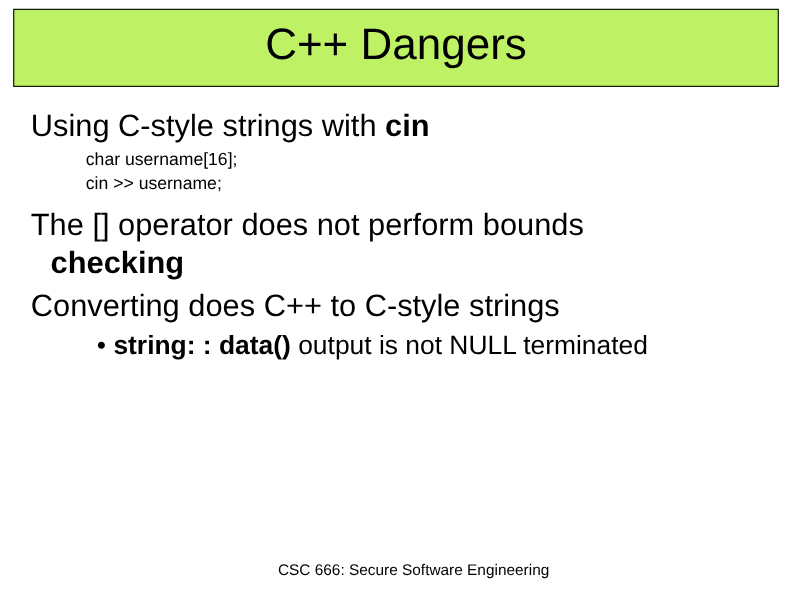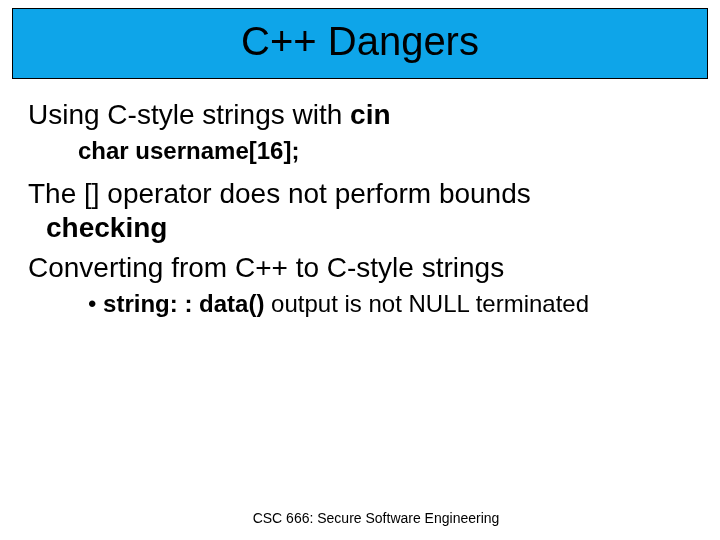--- a/index.html
+++ b/index.html
@@ -1,28 +1,28 @@
 <!DOCTYPE html>
 <html><head>
 <meta charset="utf-8">
 <style>
   * { margin: 0; padding: 0; box-sizing: border-box; }
   html, body { width: 720px; height: 540px; font-family: Arial, Helvetica, sans-serif; background: #fff; color: #000; }
   .slide { width: 720px; height: 540px; position: relative; }
   .title-box {
     margin: 8px 12px 0 12px;
     border: 1px solid #000;
-    background: #0ea5e9;
+    background: #bef264;
     padding: 10px 0 14px 0;
     text-align: center;
   }
   .title-box h1 { font-size: 40px; font-weight: normal; }
   .content { padding: 20px 30px 0 28px; }
   .line1 { font-size: 28px; margin-bottom: 4px; }
-  .codeblock { margin: 0 0 10px 50px; font-size: 24px; font-weight: bold; line-height: 1.35; }
+  .codeblock { margin: 0 0 10px 50px; font-size: 16px; font-weight: normal; line-height: 1.35; }
   .para { font-size: 28px; line-height: 1.2; margin-bottom: 6px; }
   .indent2 { padding-left: 18px; font-weight: bold; }
   .bullets { margin: 6px 0 0 60px; font-size: 24px; }
   .bullets li { list-style: none; margin: 4px 0; }
   .bullets li::before { content: "• "; }
   .footer { position: absolute; left: 0; right: 0; bottom: 22px; text-align: center; font-size: 14px; padding-left: 32px; }
   .b { font-weight: bold; }
 </style>
 </head>
 <body>
@@ -34,28 +34,29 @@
   </div>
 
   <div class="content">
 
     <div class="line1">
       <span>Using C-style strings with </span><span class="b">cin</span>
     </div>
 
     <div class="codeblock">
       <div>char username[16];</div>
+      <div>cin &gt;&gt; username;</div>
     </div>
 
     <div class="para">
       <div>The [] operator does not perform bounds</div>
       <div class="indent2">checking</div>
     </div>
 
-    <div class="para">Converting from C++ to C-style strings</div>
+    <div class="para">Converting does C++ to C-style strings</div>
 
     <ul class="bullets">
       <li>
         <span class="b">string: : data()</span><span> output is not NULL terminated</span>
       </li>
     </ul>
 
   </div>
 
   <div class="footer">CSC 666: Secure Software Engineering</div>

